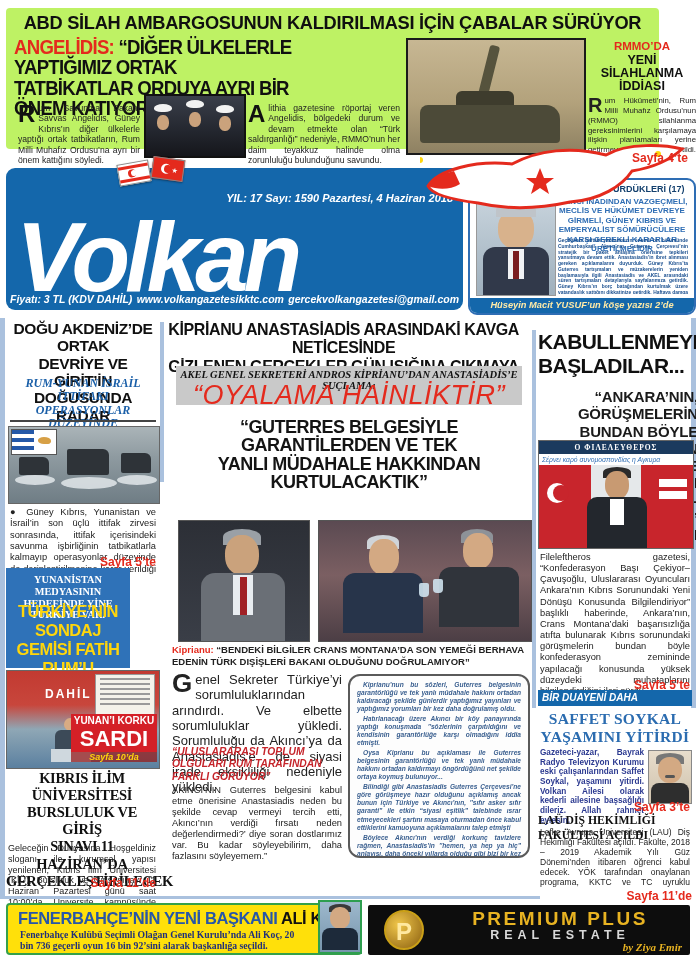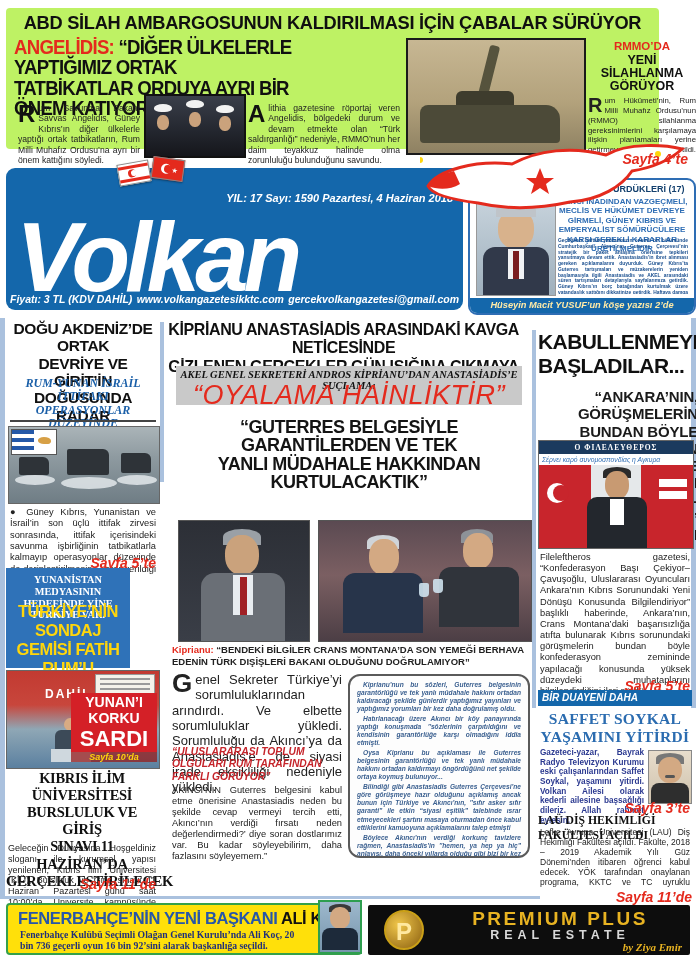--- a/index.html
+++ b/index.html
@@ -3,21 +3,21 @@
 <meta charset="utf-8">
 <style>
   html,body{margin:0;padding:0;background:#e8e8e8;}
   #page{position:relative;width:696px;height:960px;background:#fff;margin:0 auto;
         font-family:"Liberation Sans",sans-serif;overflow:hidden;}
   .abs{position:absolute;}
   .pre{white-space:pre-line;}
   .just{text-align:justify;}
   .ctr{text-align:center;}
   .red{color:#e42a1d;}
-  .pageref{color:#e42a1d;font-weight:bold;font-style:italic;font-size:14px;}
+  .pageref{color:#e42a1d;font-weight:bold;font-size:12px;}
 
   
   .banner{left:6px;top:8px;width:653px;height:141px;background:#bef264;border-radius:4px;}
   .banner-headline{left:0;right:0;top:4px;font-size:19px;font-weight:bold;color:#101010;
     text-align:center;letter-spacing:-0.3px;transform:scaleX(0.96);}
   .ang-head{left:8px;top:29px;width:300px;font-size:20px;font-weight:bold;color:#101010;
     line-height:1.02;letter-spacing:-0.8px;transform:scaleX(0.93);transform-origin:left top;}
   .ang-col{font-size:8.6px;color:#222;line-height:1.22;}
   .ang-col1{left:12px;top:86px;width:122px;}
   .ang-col2{left:242px;top:86px;width:152px;}
@@ -109,21 +109,21 @@
   .fatih-name{position:absolute;left:38px;top:16px;color:#fff;font-size:12px;font-weight:bold;
     letter-spacing:2px;}
   .clipping{position:absolute;right:4px;top:3px;width:58px;height:40px;background:#f4f2ea;
     border:1px solid #999;}
   .clipline{height:2px;background:#9a9a9a;margin:3px 4px 0 4px;}
   .podium-man{position:absolute;left:44px;bottom:6px;width:40px;height:44px;}
   .pm-head{position:absolute;left:13px;top:0;width:12px;height:13px;background:#d8ab83;border-radius:50%;}
   .pm-body{position:absolute;left:4px;top:12px;width:30px;height:20px;background:#3c4a58;border-radius:6px 6px 0 0;}
   .pm-podium{position:absolute;left:0;bottom:0;width:40px;height:13px;background:#cfd8de;}
   .fatih-overlay{position:absolute;right:2px;bottom:6px;width:86px;text-align:center;}
-  .fo-1{background:#d42027;color:#fff;font-size:14px;font-weight:bold;padding:1px 0;}
+  .fo-1{background:#d42027;color:#fff;font-size:10px;font-weight:bold;padding:1px 0;}
   .fo-2{background:#d42027;color:#fff;font-size:22px;font-weight:bold;line-height:1;padding:1px 0 2px;}
   .fo-ref{color:#ffd60b;font-size:9px;font-weight:bold;font-style:italic;background:rgba(150,30,30,.75);}
   .kiu-title{left:6px;top:770px;width:152px;font-size:14.5px;font-weight:bold;color:#101010;
     line-height:1.18;text-align:center;font-family:"Liberation Serif",serif;letter-spacing:-0.3px;}
   .kiu-body{left:8px;top:843px;width:148px;font-size:9px;color:#222;line-height:1.2;}
   .lc-ref2{left:60px;top:876px;width:96px;text-align:right;z-index:3;}
 
   
   .c-kicker{left:168px;top:320px;width:362px;font-size:16.5px;font-weight:bold;color:#101010;
     line-height:1.12;letter-spacing:-0.4px;transform:scaleX(0.97);transform-origin:left top;}
@@ -235,21 +235,21 @@
     </div>
     <p class="abs ang-col ang-col2 dropcap just">Alithia gazetesine röportaj veren Angelidis, bölgedeki durum ve devam etmekte olan “Türk saldırganlığı” nedeniyle, RMMO’nun her daim teyakkuz halinde olma zorunluluğu bulunduğunu savundu.</p>
     <div class="abs tank-photo">
       <div class="tank-barrel"></div>
       <div class="tank-turret"></div>
       <div class="tank-hull"></div>
     </div>
     <div class="abs rmmo">
       <div class="rmmo-kicker red">RMMO’DA</div>
       <div class="rmmo-title pre">YENİ SİLAHLANMA
-GÖRÜYOR</div>
+İDDİASI</div>
       <p class="rmmo-body just" style="margin:3px 0 0 0;">Rum Hükümeti’nin, Rum Milli Muhafız Ordusu’nun (RMMO) silahlanma gereksinimlerini karşılamaya ilişkin planlamaları yerine getirmeye hazırlandığı belirtildi.</p>
     </div>
   </div>
   <div class="abs sayfa4 pageref">Sayfa 4’te</div>
 
   <div class="abs masthead">
     <div class="abs issue-line">YIL: 17    Sayı: 1590   Pazartesi, 4 Haziran 2018</div>
     <div class="abs logo">Volkan</div>
     <div class="abs mast-bottom">
       <span>Fiyatı: 3 TL (KDV DAHİL)</span>

